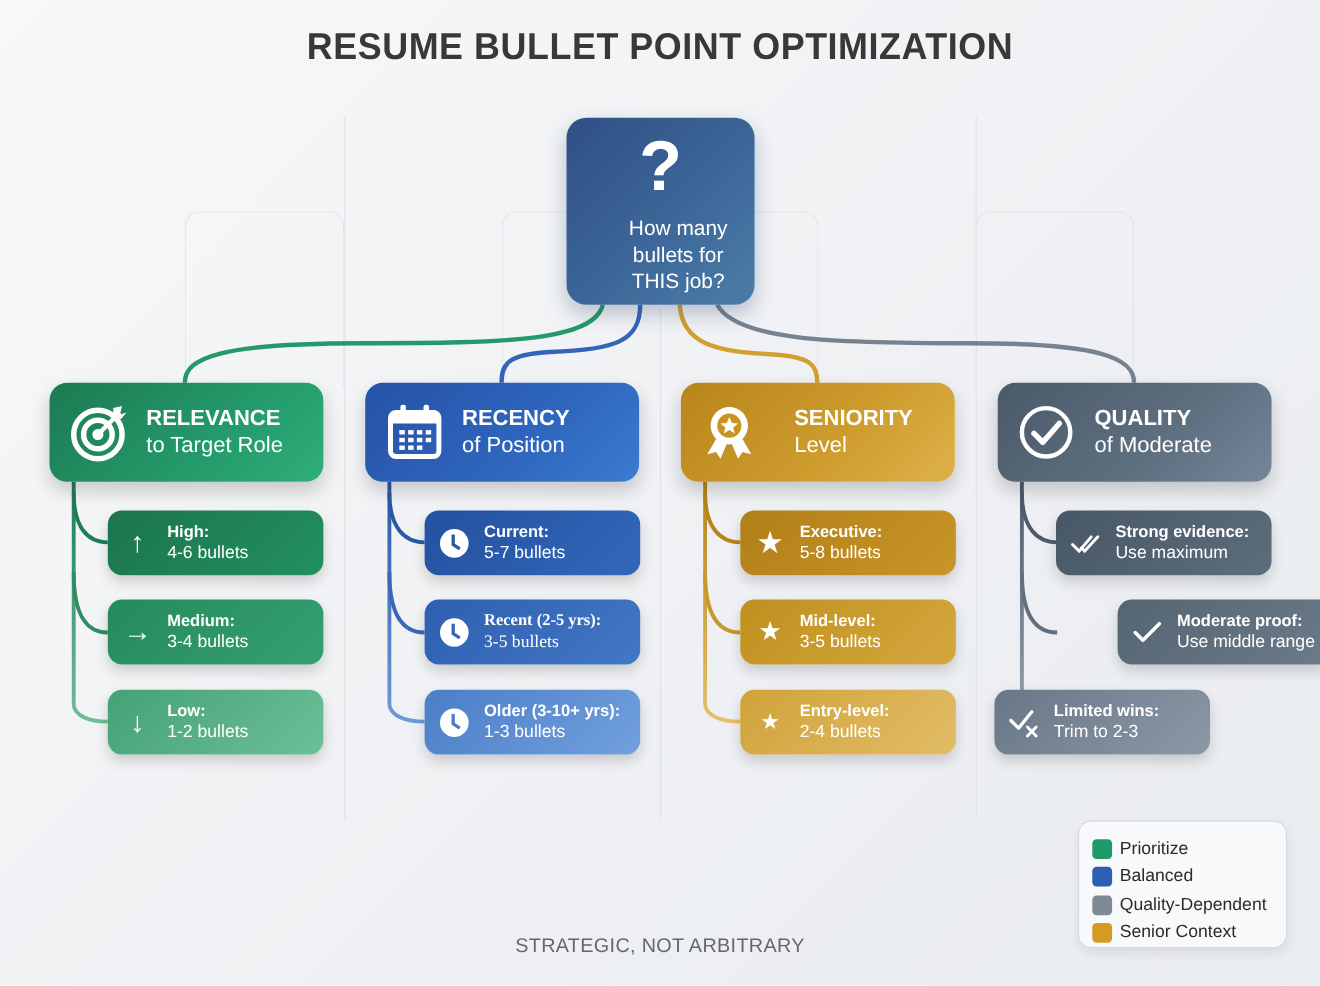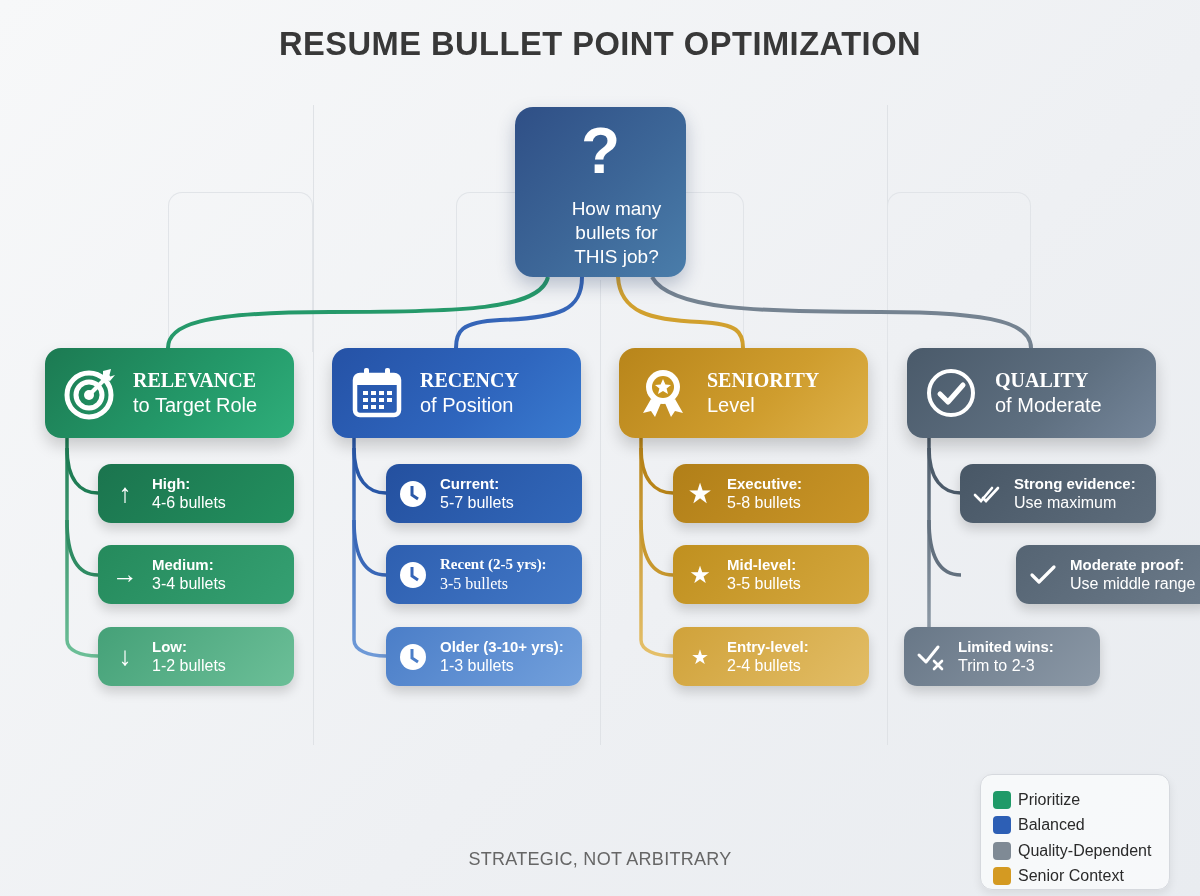--- a/index.html
+++ b/index.html
@@ -30,34 +30,34 @@
     font-size: 64px; font-weight: bold; line-height: 1; margin-top: 12px; height: 72px;
   }
   .root .txt { font-size: 19px; line-height: 24px; margin-top: 6px; padding-left: 32px; }
   .cat {
     position: absolute; top: 348px; width: 249px; height: 90px;
     border-radius: 16px; color: #fff;
     box-shadow: 0 8px 16px rgba(0,0,0,0.18);
     display: flex; align-items: center;
   }
   .cat .icon { width: 56px; height: 56px; margin-left: 18px; margin-right: 14px; flex-shrink: 0; }
-  .cat .t1 { font-size: 20px; font-weight: bold; line-height: 24px; font-family: Liberation Serif, serif; }
+  .cat .t1 { font-size: 20px; font-weight: bold; line-height: 24px; }
   .cat .t2 { font-size: 20px; line-height: 26px; }
   .sub {
     position: absolute; width: 196px; height: 59px; border-radius: 13px; color: #fff;
     box-shadow: 0 6px 12px rgba(0,0,0,0.16);
     display: flex; align-items: center;
   }
   .sub .icon { width: 30px; height: 30px; margin-left: 12px; margin-right: 12px; flex-shrink: 0; display:flex; align-items:center; justify-content:center; }
   .sub .s1 { font-size: 15px; font-weight: bold; line-height: 19px; }
   .sub .s2 { font-size: 16px; line-height: 20px; }
   .legend {
     position: absolute; left: 980px; top: 746px; width: 190px; height: 116px;
     background: rgba(248,249,251,0.9); border: 1px solid #d6d9de; border-radius: 12px;
-    box-shadow: 0 4px 10px rgba(0,0,0,0.08); padding: 12px 0 0 12px; margin-top: 28px;
+    box-shadow: 0 4px 10px rgba(0,0,0,0.08); padding: 12px 0 0 12px;
   }
   .legend .row { display: flex; align-items: center; height: 25.5px; }
   .legend .sw { width: 18px; height: 18px; border-radius: 4px; margin-right: 7px; }
   .legend .lbl { font-size: 16px; color: #2a2a2a; }
   .footer {
     position: absolute; left: 0; top: 849px; width: 1200px; text-align: center;
     font-size: 18px; color: #666; letter-spacing: 0.3px;
   }
 </style>
 </head>
@@ -207,21 +207,21 @@
   <svg class="icon" viewBox="0 0 30 30">
       <circle cx="15" cy="15" r="13" fill="#fff"></circle>
       <path d="M14 7 L14 16 L20 20" stroke="#4b7ec8" stroke-width="3" fill="none"></path>
     </svg>
   <div>
       <div class="s1">Older (3-10+ yrs):</div>
       <div class="s2">1-3 bullets</div>
     </div>
 </div>
 
-<div class="cat" style="left:619px; background:linear-gradient(135deg,#b8851a 0%,#cf9d2e 60%,#deb24a 100%);">
+<div class="cat" style="left:619px; background:linear-gradient(135deg,#b8851a 0%,#cf9d2e 60%,#deb24a 100%);gap:15px;">
   <svg class="icon" viewBox="0 0 56 56">
     <path d="M14 34 L6 48 L14 46 L18 52 L24 38 Z" fill="#fff"></path>
     <path d="M38 34 L46 48 L38 46 L34 52 L28 38 Z" fill="#fff"></path>
     <circle cx="26" cy="22" r="17" fill="#fff"></circle>
     <circle cx="26" cy="22" r="11" fill="#c8951f"></circle>
     <path d="M26 14 L28.4 19.6 L34 20 L29.6 23.6 L31 29 L26 26 L21 29 L22.4 23.6 L18 20 L23.6 19.6 Z" fill="#fff"></path>
   </svg>
   <div>
     <div class="t1">SENIORITY</div>
     <div class="t2">Level</div>

